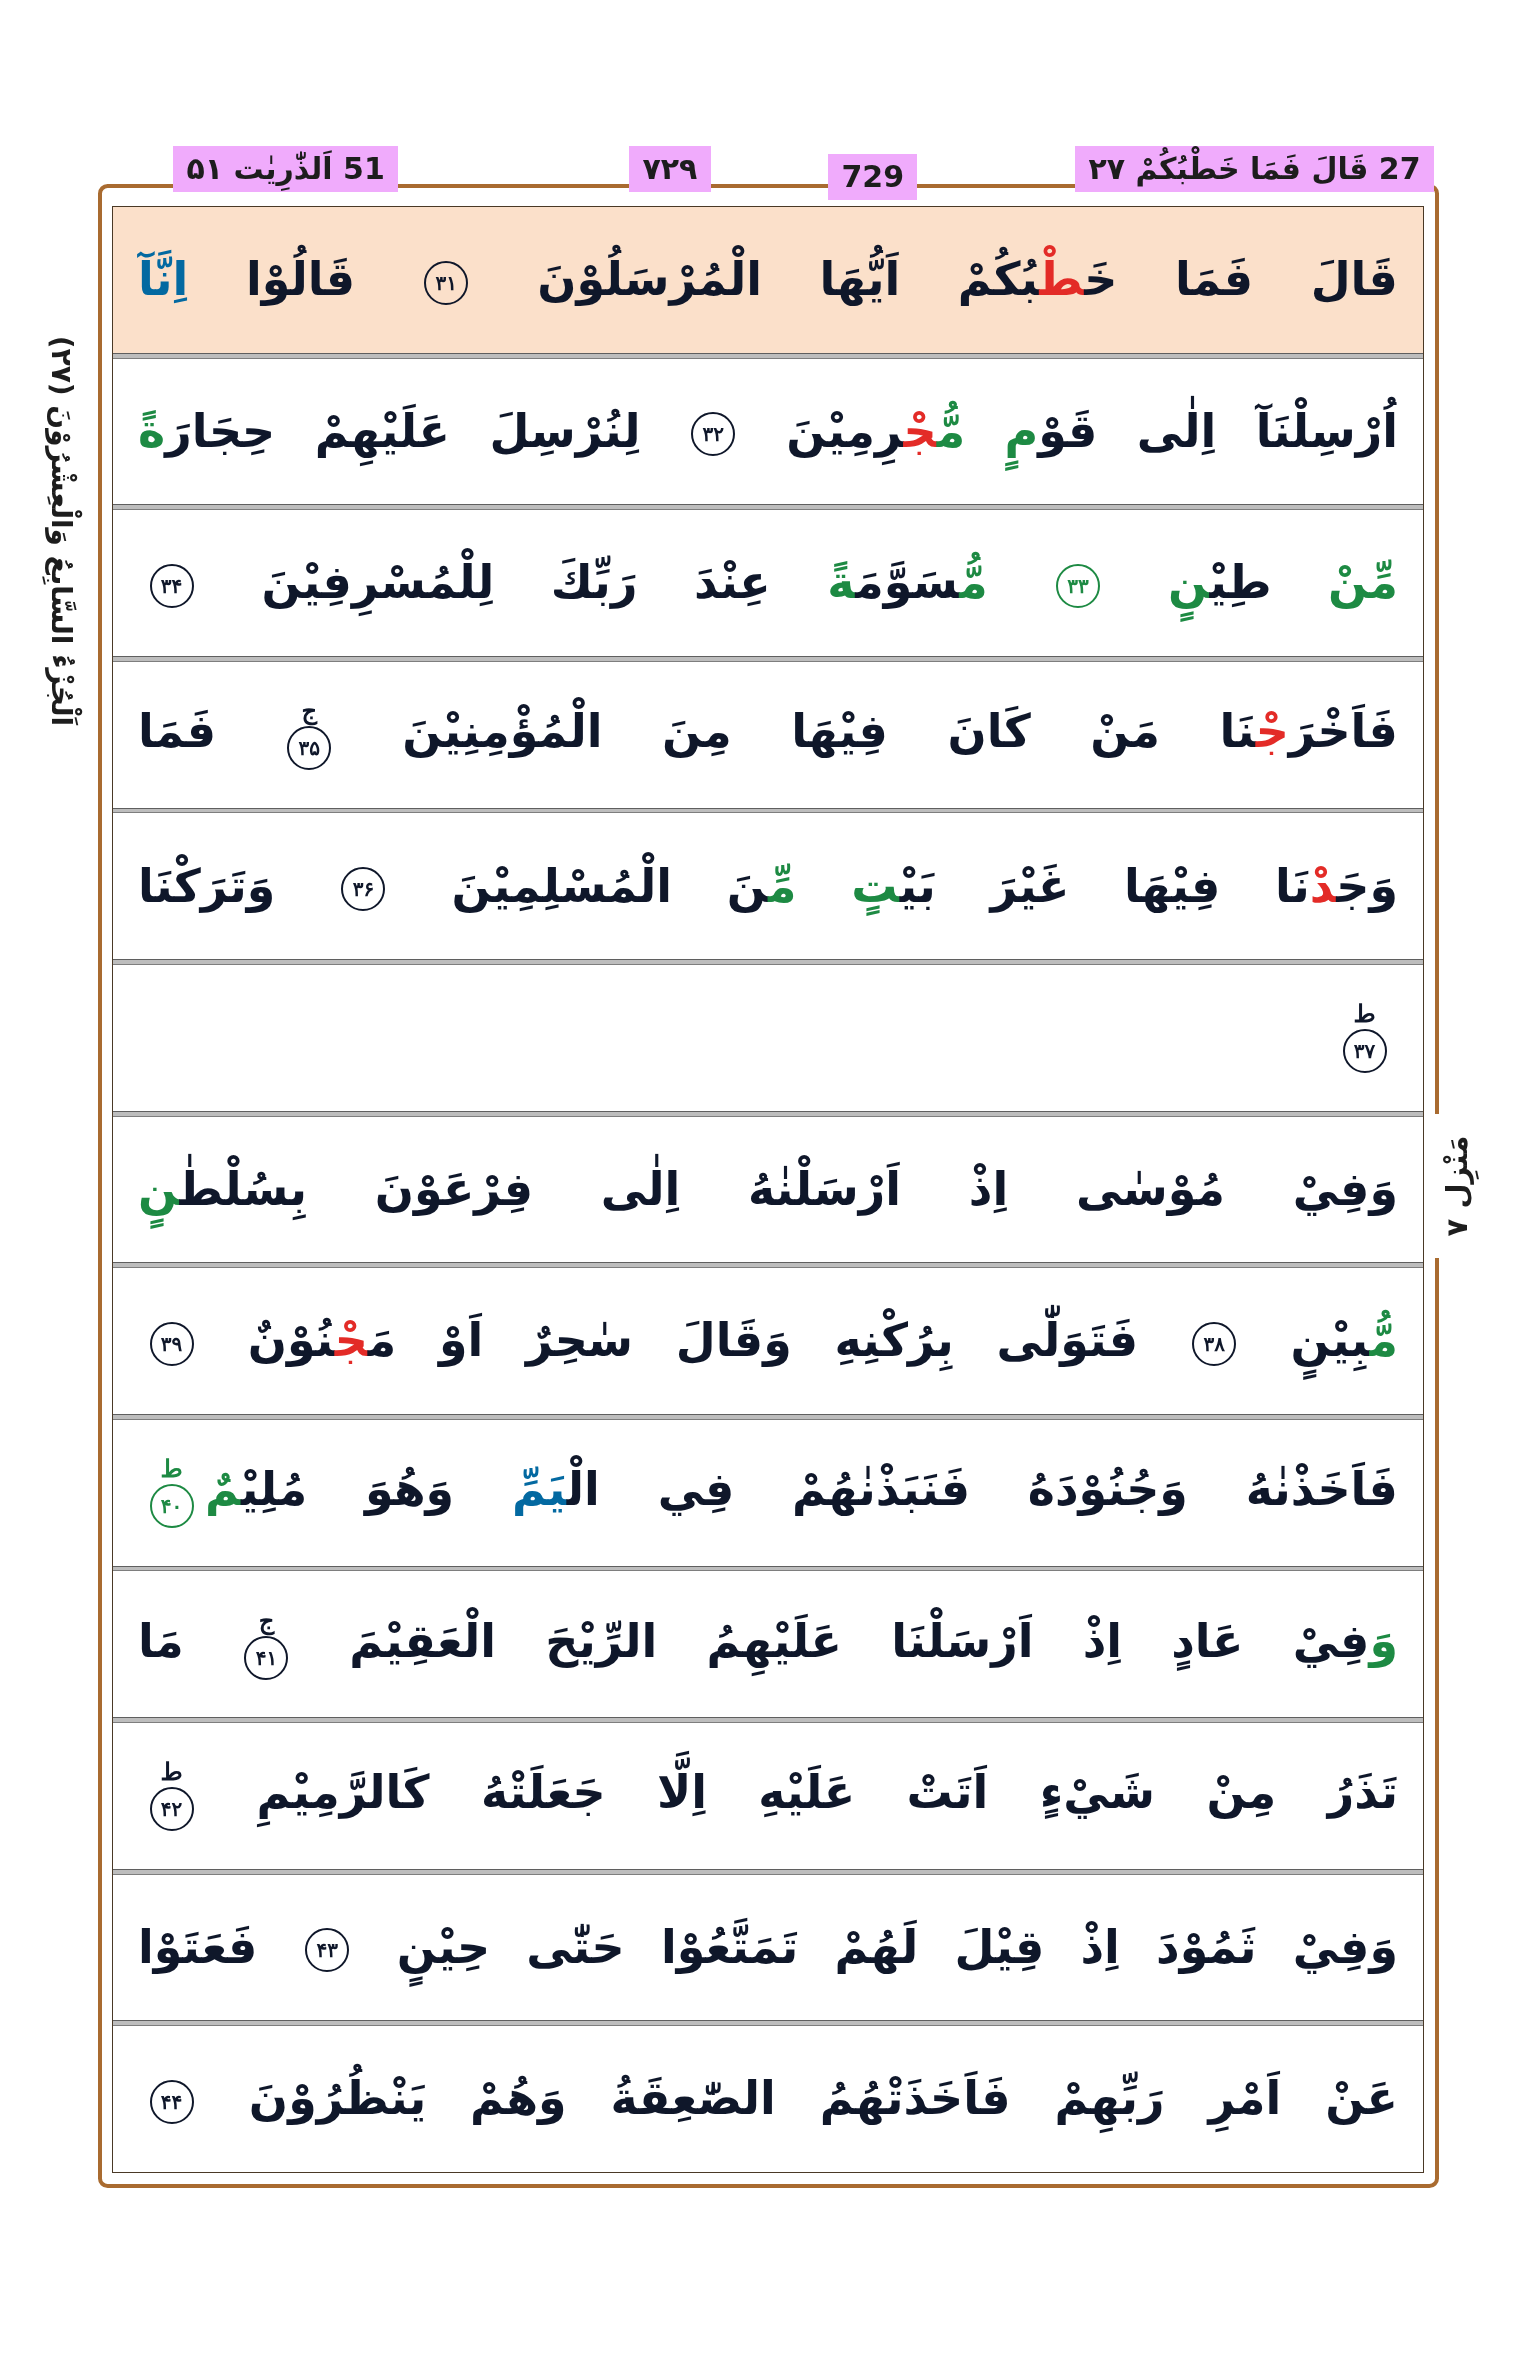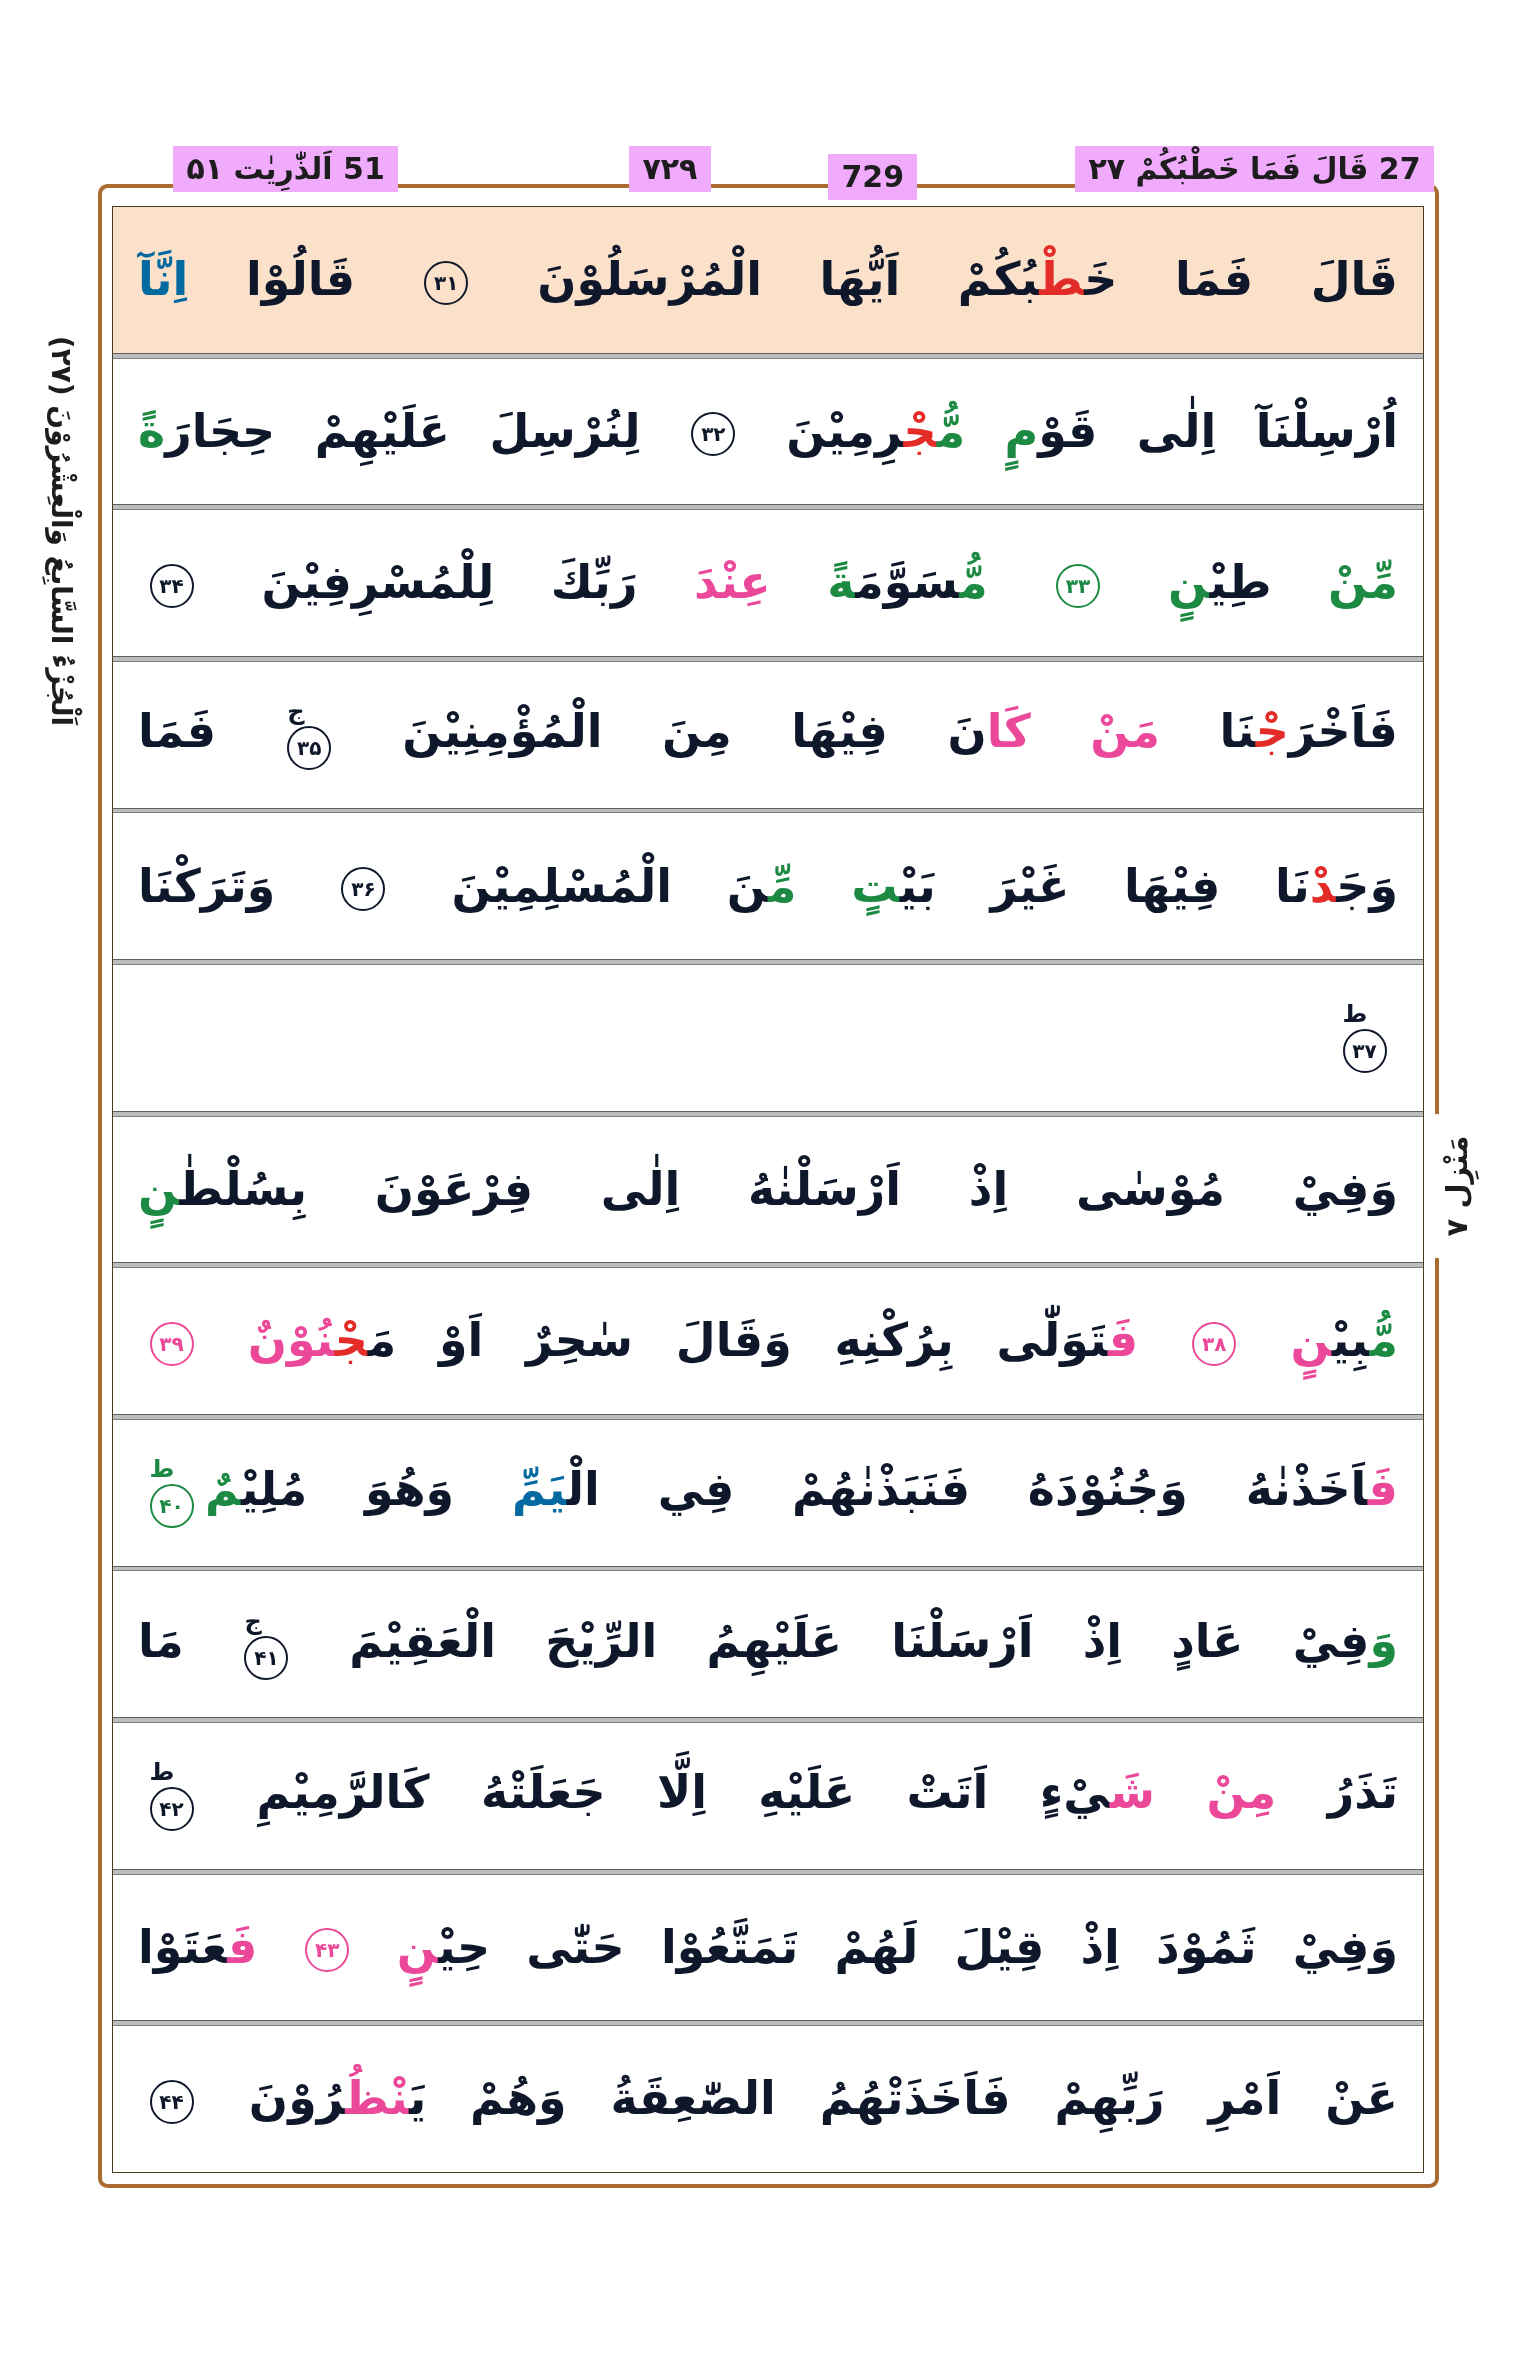--- a/index.html
+++ b/index.html
@@ -11,23 +11,23 @@
   
   .panel{position:absolute;left:112px;top:206px;width:1312px;height:1967px;
         border:1.9px solid #4a3926;box-sizing:border-box;background:#fff;z-index:2;}
   .rows{display:flex;flex-direction:column;width:100%;height:100%;}
   .row{flex:1 1 0;display:flex;align-items:center;background:#fff;overflow:hidden;}
   .row.peach{background:#fbe0ca;}
   .sep{flex:0 0 5.8px;background:#bdbdbd;border-top:1.9px solid #5f5f5f;
         border-bottom:1px solid #7e7e7e;box-sizing:border-box;}
   .line{width:100%;padding:0 25px;direction:rtl;text-align:justify;text-align-last:justify;
         font-size:46px;font-weight:bold;color:#161616;line-height:1.25;}
-  .c-k{color:#0f172a}.c-r{color:#e32b27}.c-g{color:#1d8a43}.c-b{color:#ec4899}.c-o{color:#0369a1}
-  .vwrap{display:inline-flex;flex-direction:column;align-items:flex-end;vertical-align:middle;
-        margin:0 11.5px;line-height:1;}
+  .c-k{color:#0f172a}.c-r{color:#e32b27}.c-g{color:#1d8a43}.c-b{color:#0f172a}.c-o{color:#0369a1}
+  .vwrap{display:inline-flex;flex-direction:column;align-items:center;vertical-align:middle;
+        margin:0 11.5px;line-height:1;font-family:Liberation Serif, serif;}
   .vmark{font-size:24px;font-weight:bold;margin-bottom:2.9px;}
   .vcircle{width:44px;height:44px;border:2.9px solid currentColor;border-radius:50%;
         display:flex;align-items:center;justify-content:center;font-size:20px;
         font-weight:bold;box-sizing:border-box;}
   
   .header-label{position:absolute;top:146px;height:46px;line-height:46px;background:#f0abfc;
         padding:0 13.4px;font-size:30px;font-weight:bold;color:#1d1d1d;z-index:5;direction:rtl;
         white-space:nowrap;}
   .hl-surah{left:173px;}
   .hl-page-ar{left:629px;}

